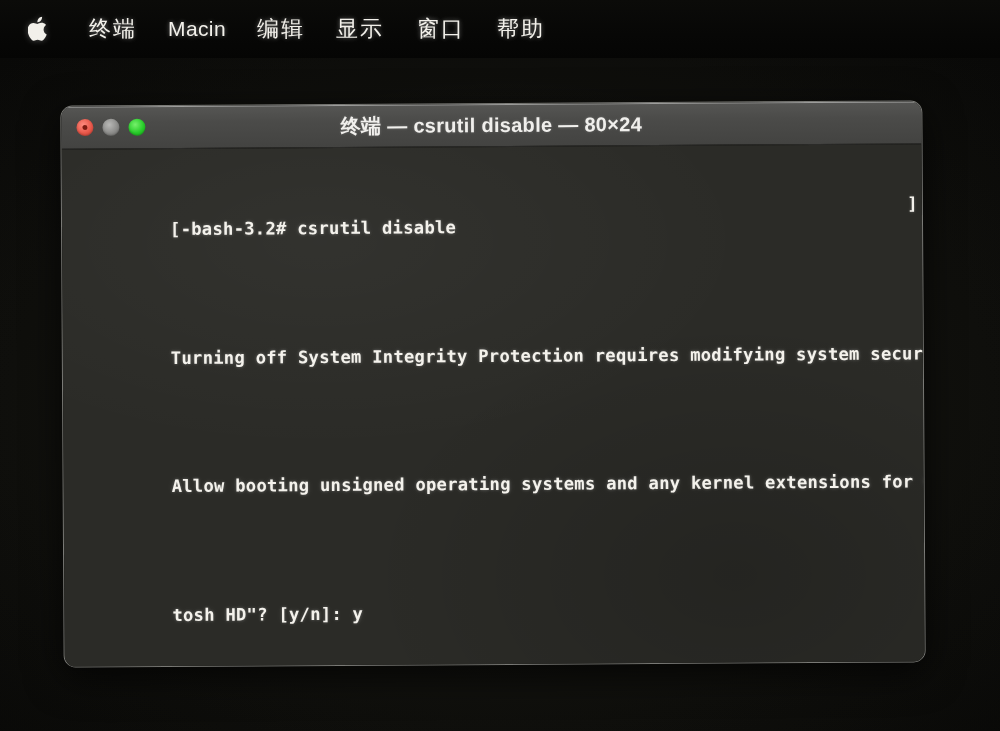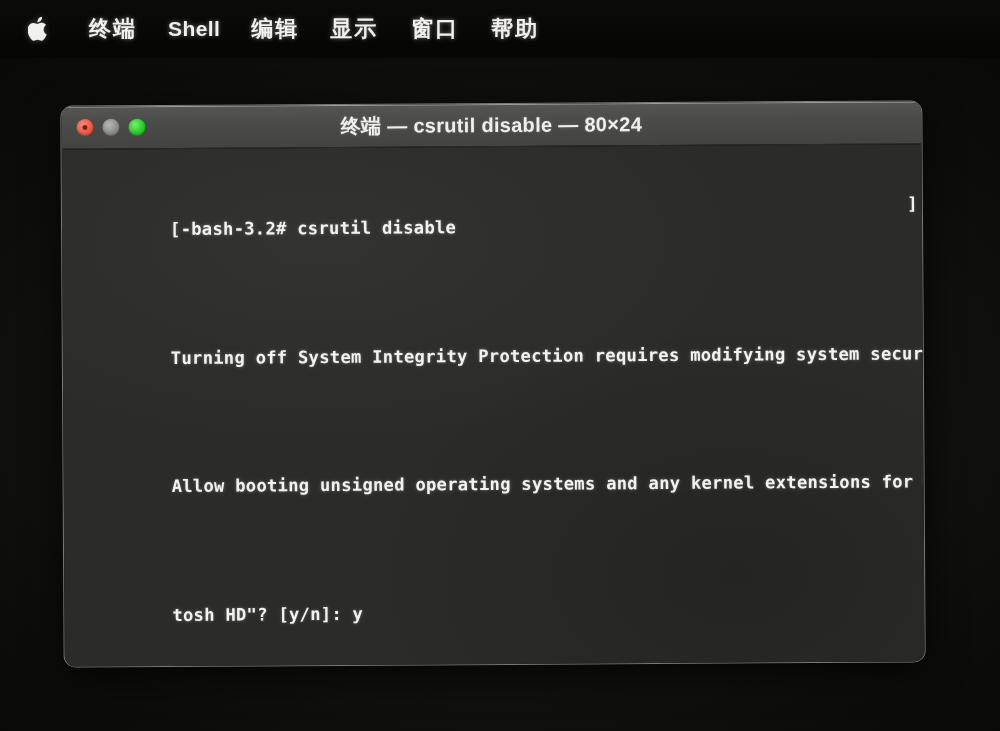--- a/index.html
+++ b/index.html
@@ -50,21 +50,21 @@
     width: 26px;
     height: 30px;
     display: flex;
     align-items: center;
     justify-content: center;
   }
   .apple-logo svg { display: block; filter: drop-shadow(0 0 3px rgba(255,255,255,0.28)); }
   .menu-item {
     color: #f2f0ea;
     font-size: 21px;
-    font-weight: 700;
+    font-weight: 400;
     letter-spacing: 0.4px;
     white-space: nowrap;
     text-shadow: 0 0 4px rgba(255,255,255,0.35), 0 0 9px rgba(255,255,255,0.13);
   }
   .menu-item.cjk { font-size: 22px; letter-spacing: 2px; }
   #menu-terminal { margin-left: 37px; }
   #menu-shell    { margin-left: 31px; }
   #menu-edit     { margin-left: 31px; }
   #menu-view     { margin-left: 31px; }
   #menu-window   { margin-left: 33px; }
@@ -190,21 +190,21 @@
   <div id="menubar">
 
     <div class="apple-logo">
       <svg width="22" height="26" viewBox="0 0 22 26" aria-hidden="true">
         <path fill="#f2f0ea" d="M15.6 13.6c0-3 2.4-4.4 2.5-4.5-1.4-2-3.5-2.3-4.3-2.3-1.8-.2-3.6 1.1-4.5 1.1-.9 0-2.4-1.1-3.9-1-2 0-3.8 1.2-4.8 3-2.1 3.6-.5 9 1.5 11.9 1 1.4 2.2 3 3.7 2.9 1.5-.1 2-.9 3.8-.9s2.3.9 3.9.9c1.6 0 2.6-1.4 3.6-2.9 1.1-1.6 1.6-3.2 1.6-3.3-.1 0-3.1-1.2-3.1-4.9z"></path>
         <path fill="#f2f0ea" d="M12.9 4.6c.8-1 1.3-2.4 1.2-3.8-1.2 0-2.7.8-3.5 1.8-.7.9-1.4 2.3-1.2 3.7 1.3.1 2.7-.7 3.5-1.7z"></path>
       </svg>
     </div>
 
     <div class="menu-item cjk" id="menu-terminal">终端</div>
-    <div class="menu-item" id="menu-shell">Shell</div>
+    <div class="menu-item" id="menu-shell">Macin</div>
     <div class="menu-item cjk" id="menu-edit">编辑</div>
     <div class="menu-item cjk" id="menu-view">显示</div>
     <div class="menu-item cjk" id="menu-window">窗口</div>
     <div class="menu-item cjk" id="menu-help">帮助</div>
   </div>
 
   <div id="terminal-window">
 
     <div id="titlebar">
       <div id="traffic-lights">

